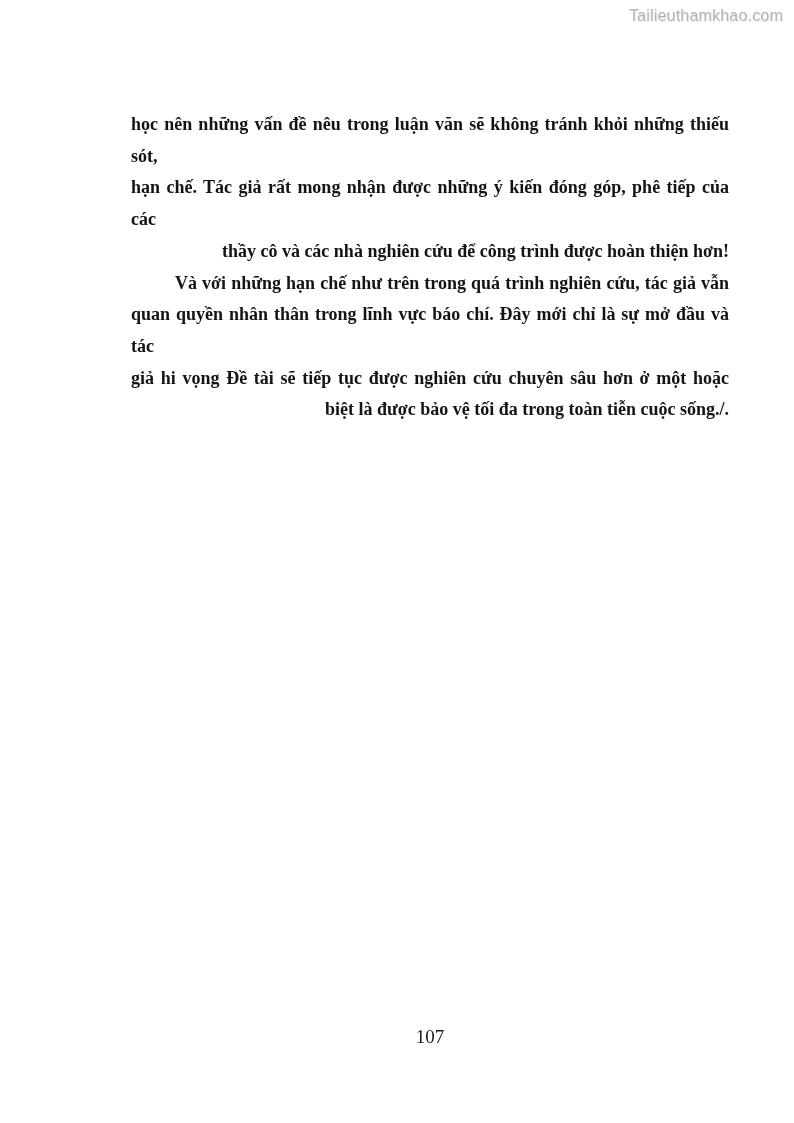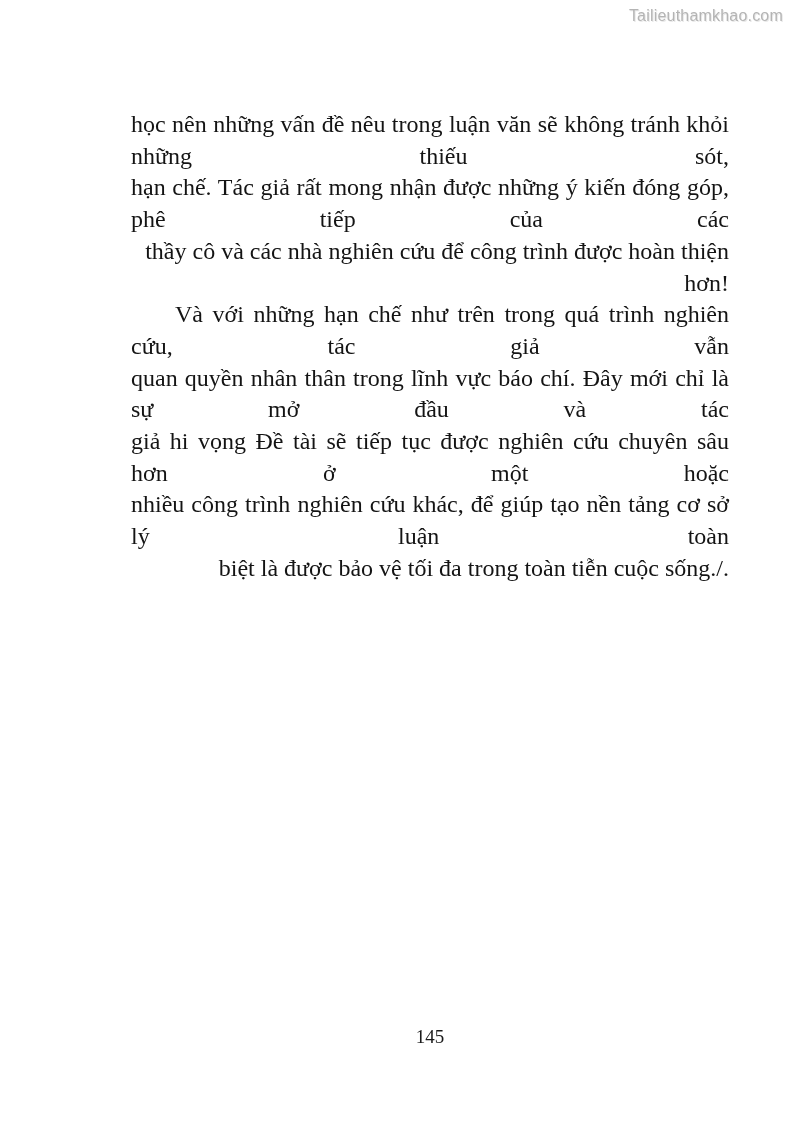--- a/index.html
+++ b/index.html
@@ -19,23 +19,24 @@
     font-size: 16px;
     color: #b4b4b4;
     text-shadow: 1px 1px 0 #e9e9e9;
     letter-spacing: 0.2px;
   }
   .doc-body {
     position: absolute;
     left: 131px;
     top: 109px;
     width: 598px;
-    font-size: 24px;
+    font-size: 18px;
     line-height: 31.7px;
     color: #141414;
+    font-weight: bold;
   }
   .paragraph { margin: 0; padding: 0; }
   .line {
     text-align: justify;
     
     text-align-last: justify;
     white-space: normal;
   }
   .line.para-last {
     text-align: right;
@@ -60,18 +61,17 @@
 <div class="doc-body">
   <div class="paragraph">
       <div class="line">học nên những vấn đề nêu trong luận văn sẽ không tránh khỏi những thiếu sót,</div>
       <div class="line">hạn chế. Tác giả rất mong nhận được những ý kiến đóng góp, phê tiếp của các</div>
       <div class="line para-last">thầy cô và các nhà nghiên cứu để công trình được hoàn thiện hơn!</div>
     </div>
   <div class="paragraph">
       <div class="line indented">Và với những hạn chế như trên trong quá trình nghiên cứu, tác giả vẫn</div>
       <div class="line">quan quyền nhân thân trong lĩnh vực báo chí. Đây mới chỉ là sự mở đầu và tác</div>
       <div class="line">giả hi vọng Đề tài sẽ tiếp tục được nghiên cứu chuyên sâu hơn ở một hoặc</div>
-      <div class="line">nhiều công trình nghiên cứu khác, để giúp tạo nền tảng cơ sở lý luận toàn</div>
       <div class="line para-last">biệt là được bảo vệ tối đa trong toàn tiễn cuộc sống./.</div>
     </div>
 </div>
 
-<div class="page-number">145</div>
+<div class="page-number">107</div>
 
 </body></html>

